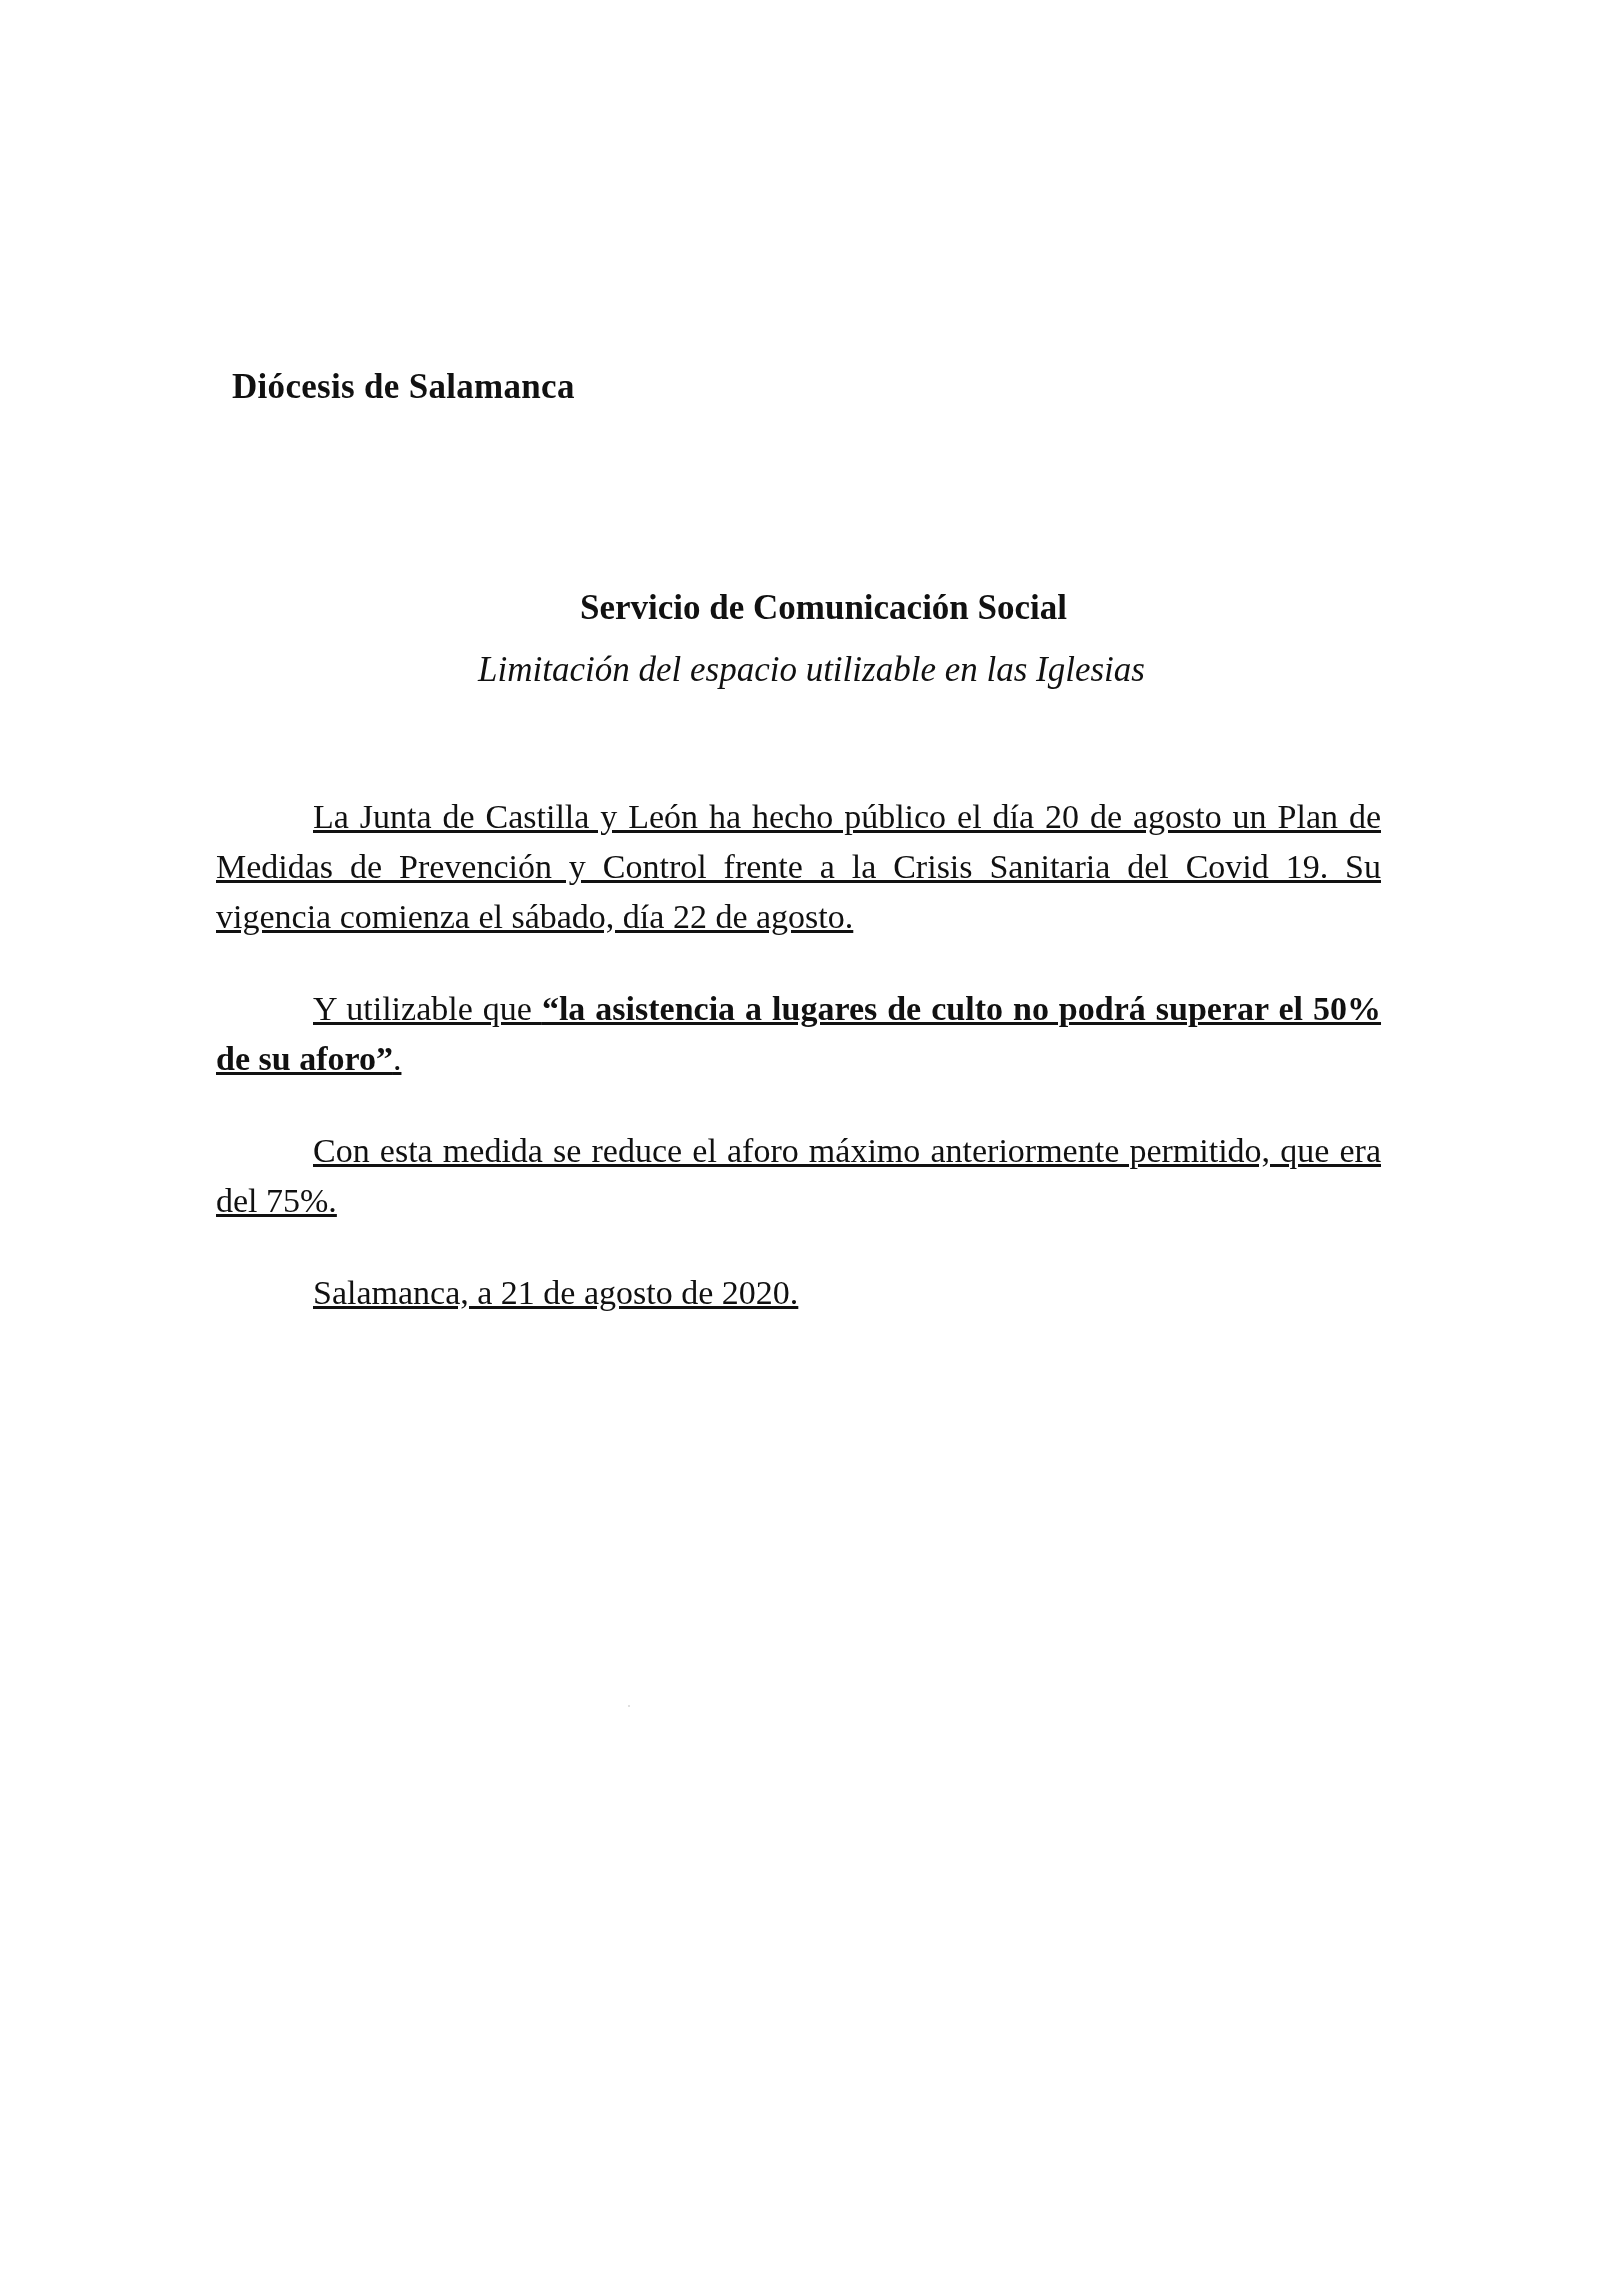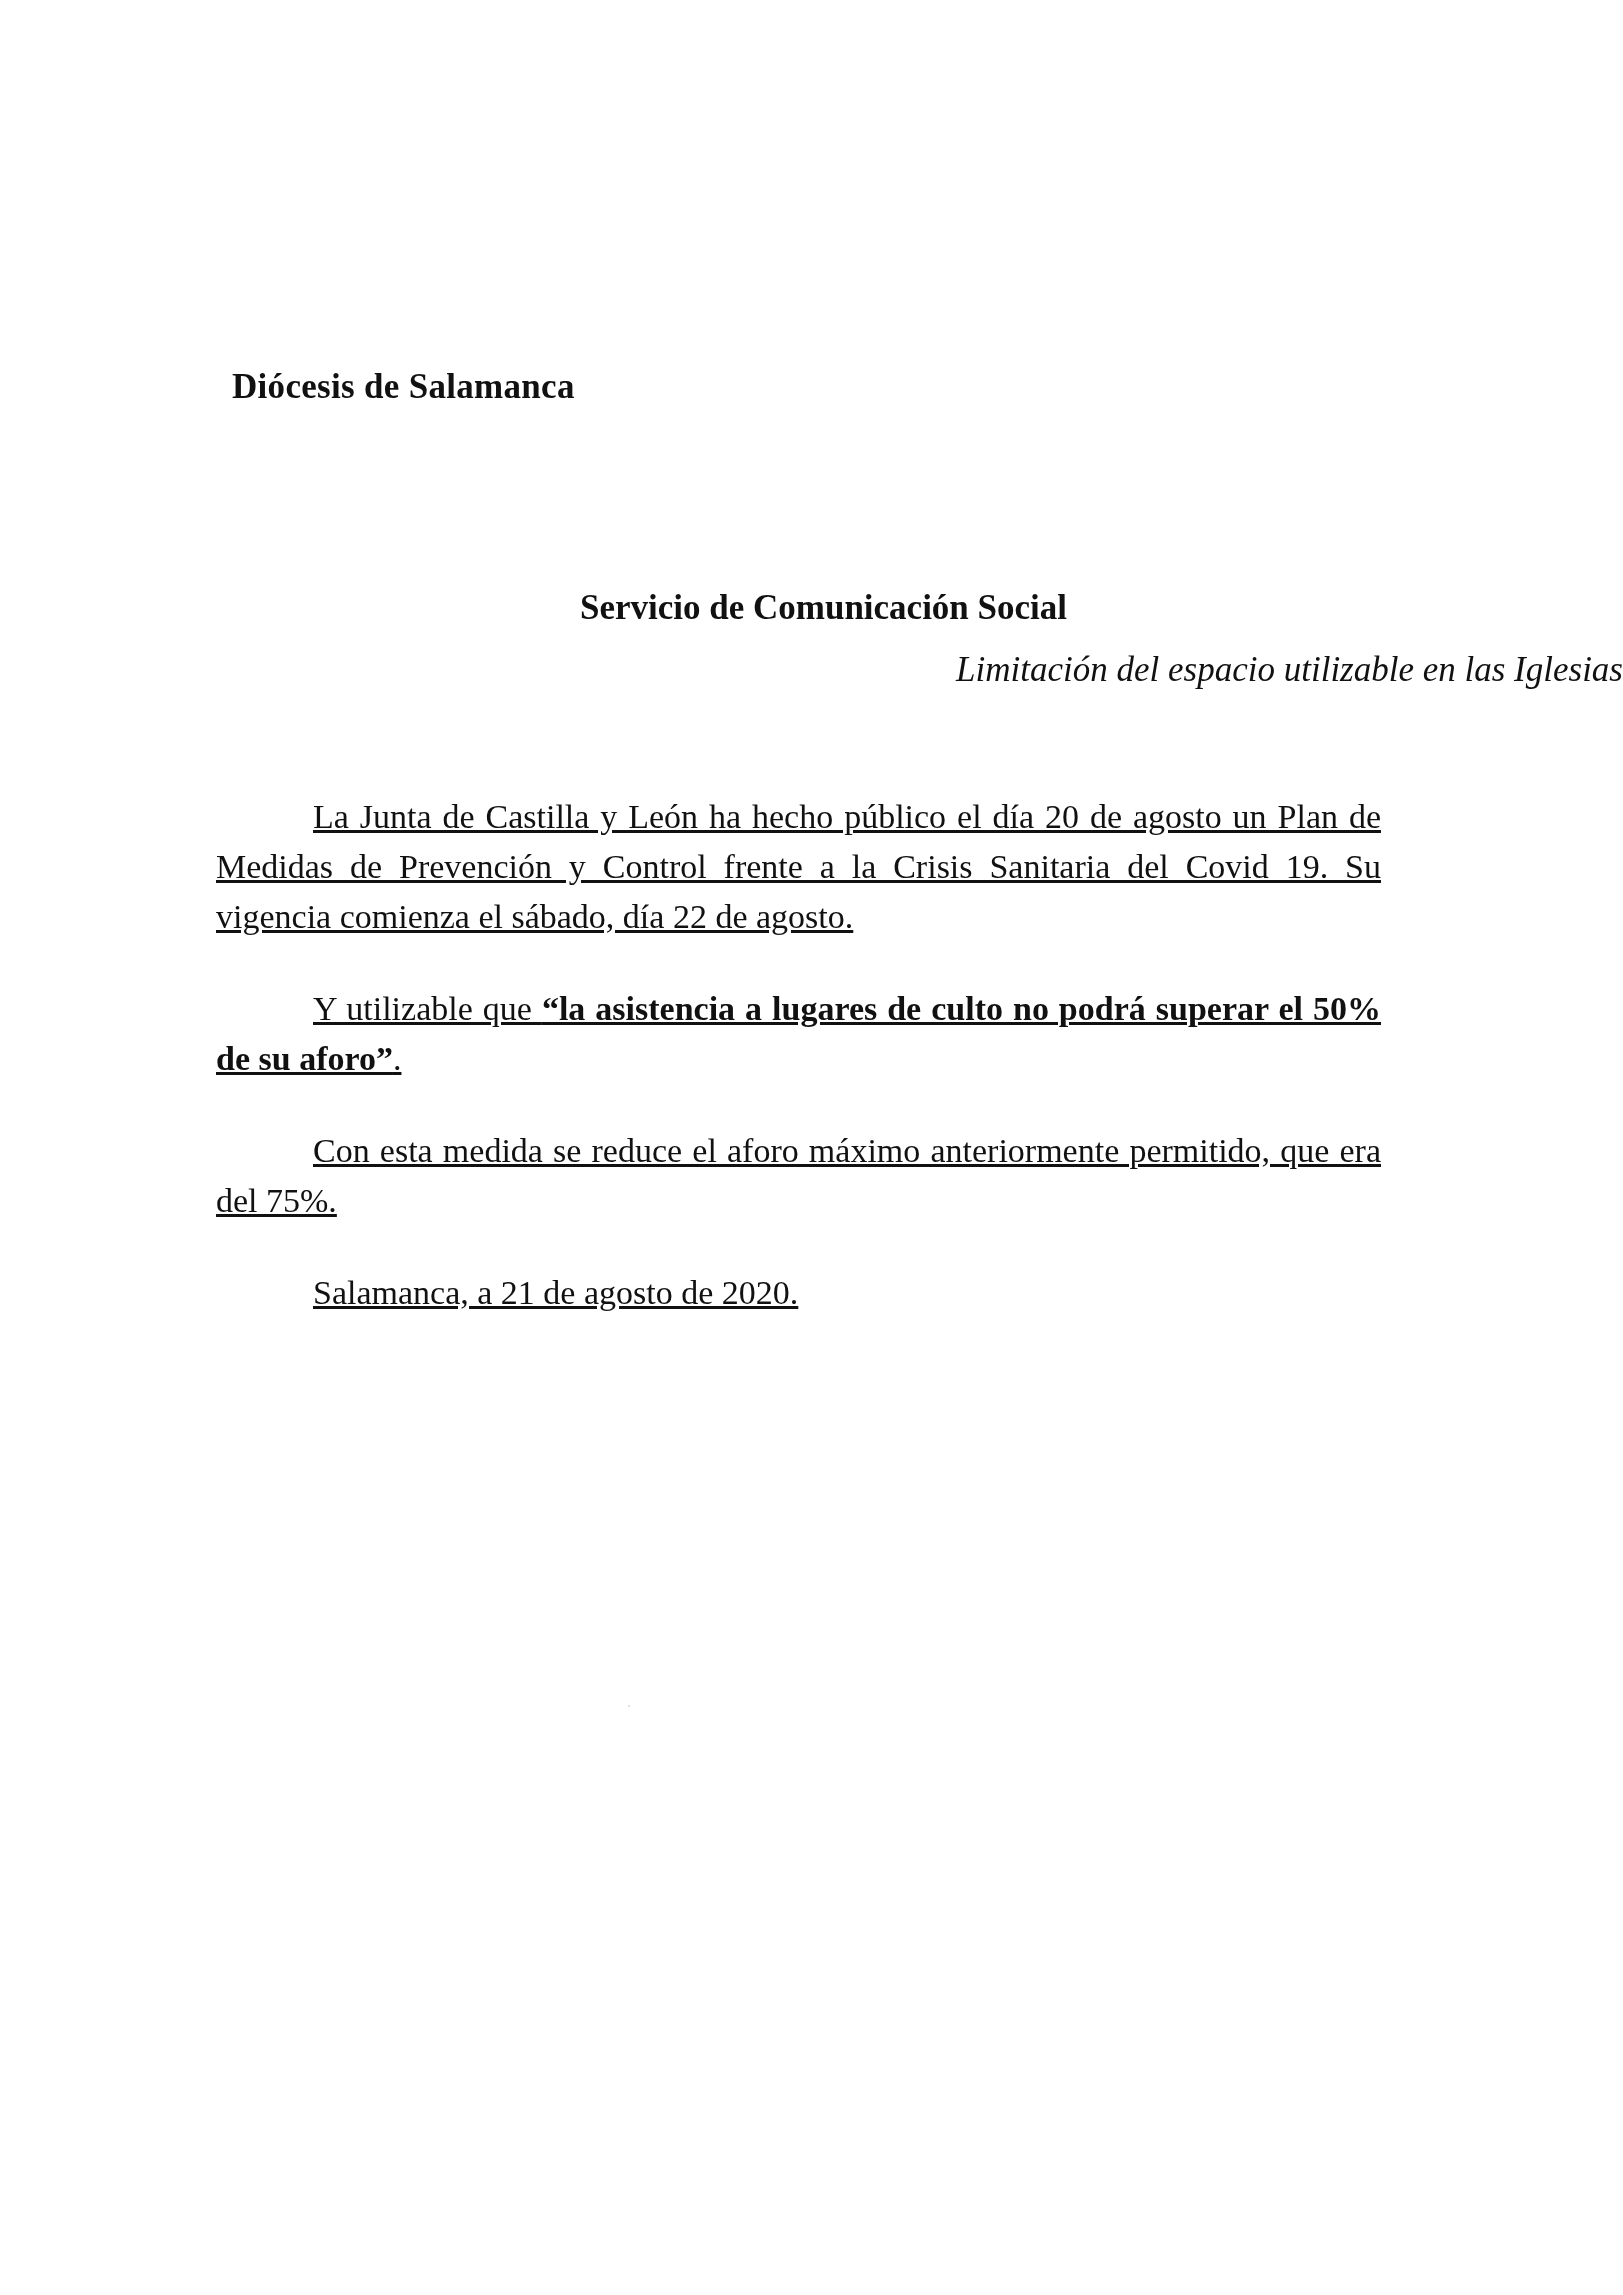--- a/index.html
+++ b/index.html
@@ -39,21 +39,21 @@
       text-align: center;
       font-size: 35px;
       font-weight: bold;
       margin: 12px;
     }
     .subtitle {
       position: absolute;
       left: 0;
       width: 1623px;
       top: 645px;
-      text-align: right;
+      text-align: center;
       font-size: 35px;
       font-style: italic;
       line-height: 50px;
       margin: 0;
     }
     .subtitle span { display: block; }
     .body {
       position: absolute;
       left: 216px;
       width: 1165px;

